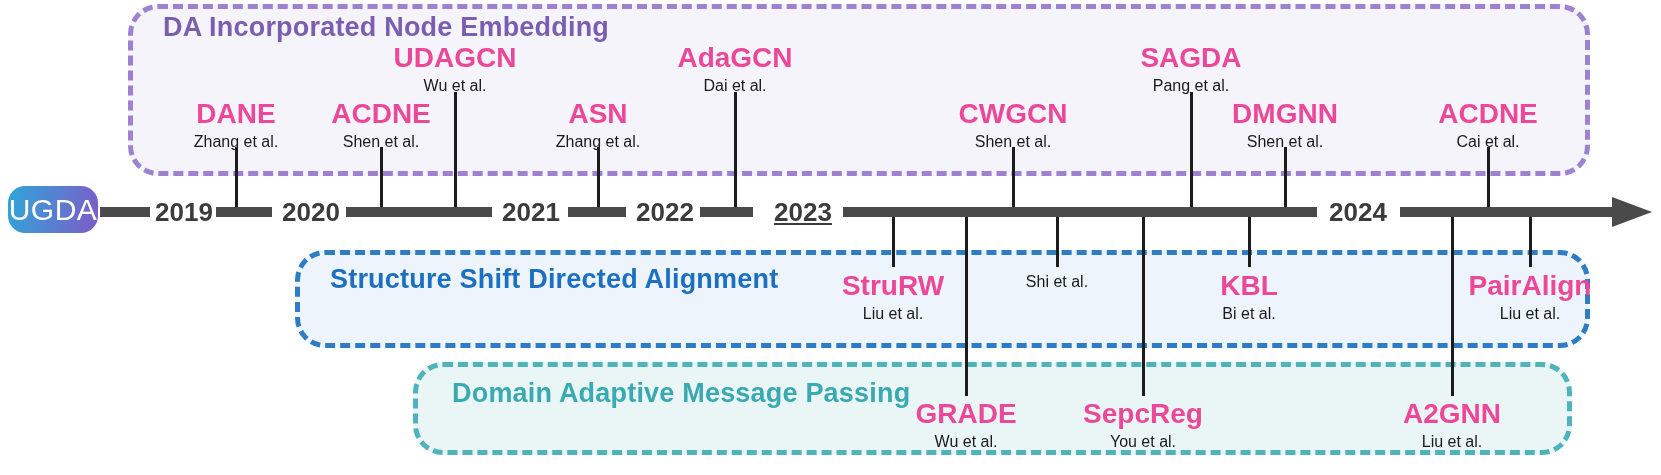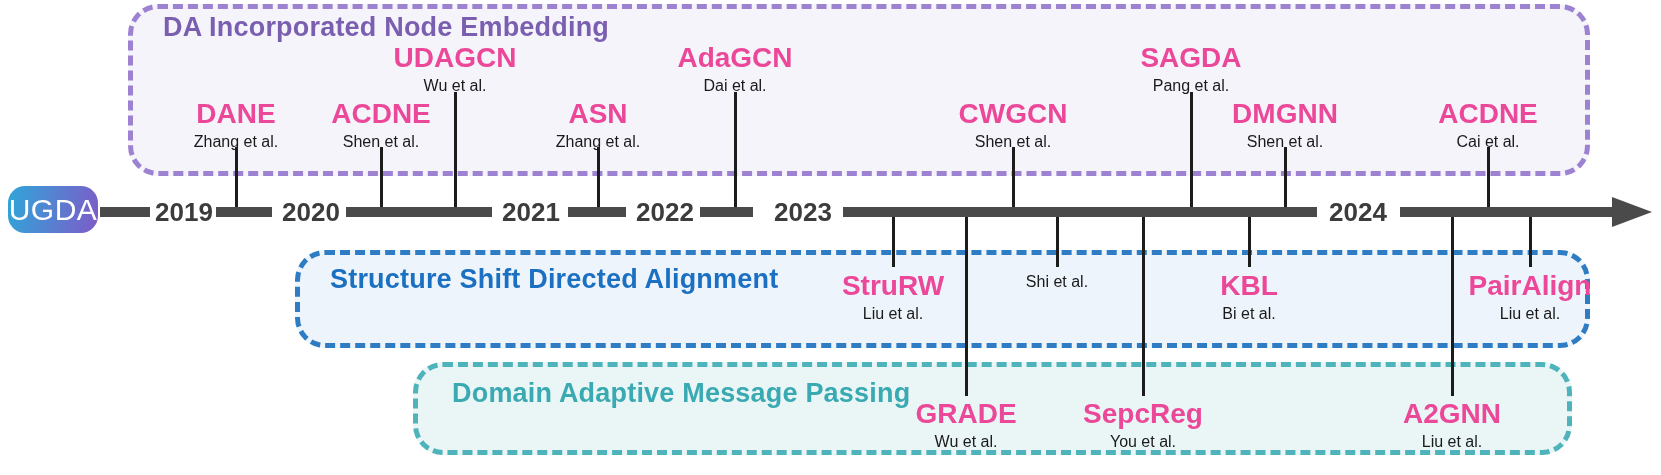--- a/index.html
+++ b/index.html
@@ -110,21 +110,21 @@
     <div class="seg" style="left: 346px; top: 207px; width: 146px; background: rgb(74, 74, 74);"></div>
     <div class="seg" style="left: 568px; top: 207px; width: 58px; background: rgb(74, 74, 74);"></div>
     <div class="seg" style="left: 700px; top: 207px; width: 53px; background: rgb(74, 74, 74);"></div>
     <div class="seg" style="left: 843px; top: 207px; width: 474px; background: rgb(74, 74, 74);"></div>
     <div class="seg" style="left: 1400px; top: 207px; width: 214px; background: rgb(74, 74, 74);"></div>
     <div class="arrow-head" style="left: 1612px; top: 197px; border-left-color: rgb(74, 74, 74);"></div>
     <div class="year" style="left: 124px; top: 197px;">2019</div>
     <div class="year" style="left: 251px; top: 197px;">2020</div>
     <div class="year" style="left: 471px; top: 197px;">2021</div>
     <div class="year" style="left: 605px; top: 197px;">2022</div>
-    <div class="year" style="left: 743px; top: 197px;">2023</div>
+    <div class="year" style="left: 743px; top: 197px; text-decoration: underline;">2023</div>
     <div class="year" style="left: 1298px; top: 197px;">2024</div>
     <div class="stem" style="left: 235px; top: 147px; height: 67px;"></div>
     <div class="method" style="left: 151px; top: 98px;">
       <div class="mname">DANE</div>
       <div class="mauth">Zhang et al.</div>
     </div>
     <div class="stem" style="left: 380px; top: 147px; height: 67px;"></div>
     <div class="method" style="left: 296px; top: 98px;">
       <div class="mname">ACDNE</div>
       <div class="mauth">Shen et al.</div>

